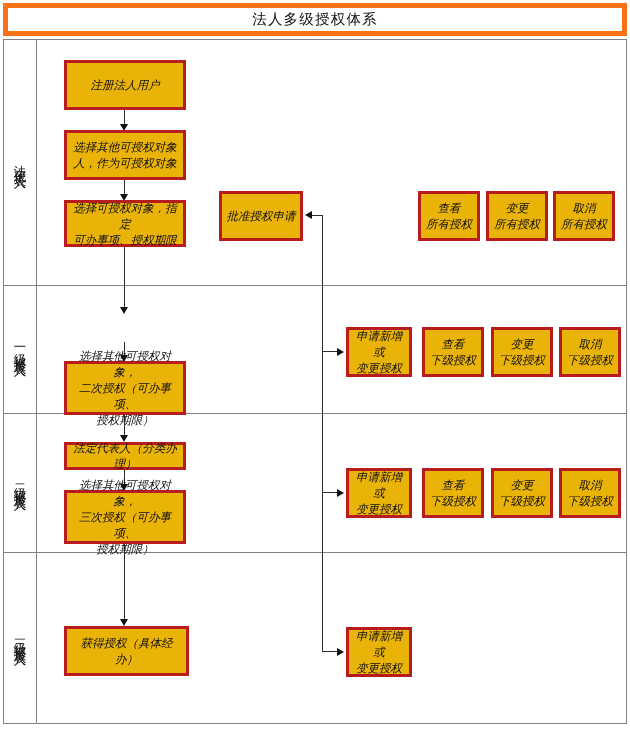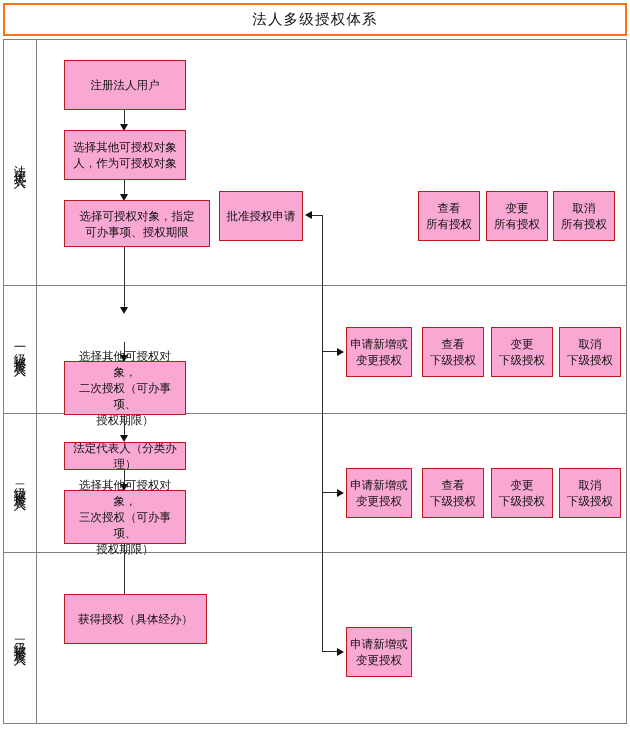--- a/index.html
+++ b/index.html
@@ -20,21 +20,21 @@
     overflow: hidden;
   }
 
   
   .title-bar {
     position: absolute;
     left: 3px;
     top: 3px;
     width: 624px;
     height: 33px;
-    border: 2px solid #f97316;
+    border: 5px solid #f97316;
     box-sizing: border-box;
     display: flex;
     align-items: center;
     justify-content: center;
     background: #ffffff;
   }
   .title-text {
     font-size: 14.5px;
     letter-spacing: 1.2px;
     color: #111;
@@ -90,32 +90,33 @@
   .lane-label span {
     writing-mode: vertical-rl;
     text-orientation: upright;
     white-space: nowrap;
     letter-spacing: 3px;
   }
 
   
   .box {
     position: absolute;
-    border: 1px solid #b91c1c;
-    background: #f9a8d4;
+    border: 3px solid #b91c1c;
+    background: #eab308;
     box-sizing: border-box;
     display: flex;
     align-items: center;
     justify-content: center;
     text-align: center;
     font-size: 11.5px;
     line-height: 16px;
     color: #111;
     padding: 2px 3px;
     white-space: pre-line;
+    font-style: italic;
   }
 
   
   .vline {
     position: absolute;
     width: 1.4px;
     background: #2b2b2b;
   }
   .hline {
     position: absolute;
@@ -180,21 +181,21 @@
 
   <div class="vline" style="left:124px; top:110px; height:17px;"></div>
   <div class="arrow-down" style="left:120px; top:124px;"></div>
 
   <div class="box" style="left:64px; top:130px; width:122px; height:50px;">选择其他可授权对象
 人，作为可授权对象</div>
 
   <div class="vline" style="left:124px; top:180px; height:17px;"></div>
   <div class="arrow-down" style="left:120px; top:194px;"></div>
 
-  <div class="box" style="left:64px; top:200px; width:146px; height:47px;">选择可授权对象，指定
+  <div class="box" style="left:64px; top:200px; width:122px; height:47px;">选择可授权对象，指定
 可办事项、授权期限</div>
 
   <div class="box" style="left:219px; top:191px; width:84px; height:50px;text-align:right;">批准授权申请</div>
 
   <div class="arrow-left" style="left:305px; top:211px;"></div>
   <div class="hline" style="left:312px; top:215px; width:11px;"></div>
 
   <div class="vline" style="left:322px; top:215px; height:437px;"></div>
 
   <div class="box" style="left:418px; top:191px; width:62px; height:50px;">查看
@@ -247,21 +248,21 @@
   <div class="box" style="left:422px; top:468px; width:62px; height:50px;">查看
 下级授权</div>
   <div class="box" style="left:491px; top:468px; width:62px; height:50px;">变更
 下级授权</div>
   <div class="box" style="left:559px; top:468px; width:62px; height:50px;">取消
 下级授权</div>
 
   <div class="vline" style="left:124px; top:544px; height:78px;"></div>
   <div class="arrow-down" style="left:120px; top:619px;"></div>
 
-  <div class="box" style="left:64px; top:594px; width:143px; height:50px;">获得授权（具体经办）</div>
+  <div class="box" style="left:64px; top:626px; width:125px; height:50px;">获得授权（具体经办）</div>
 
   <div class="hline" style="left:322px; top:651px; width:17px;"></div>
   <div class="arrow-right" style="left:337px; top:648px;"></div>
 
   <div class="box" style="left:346px; top:627px; width:66px; height:50px;">申请新增或
 变更授权</div>
 
 </div>
 
 </body></html>

